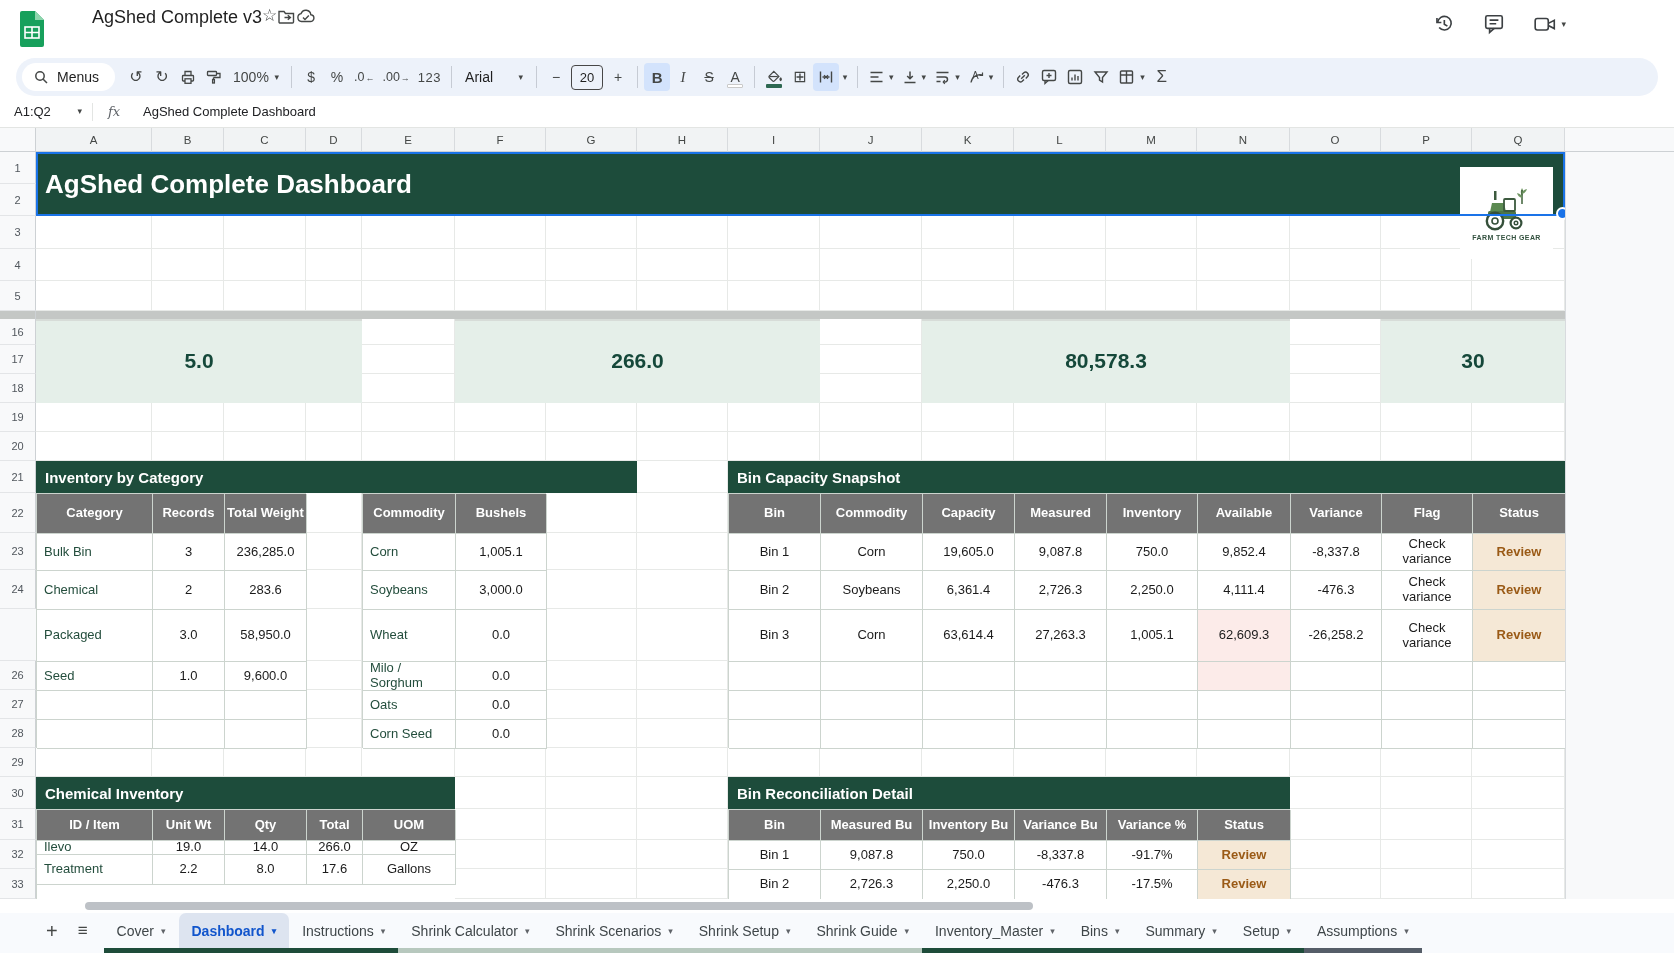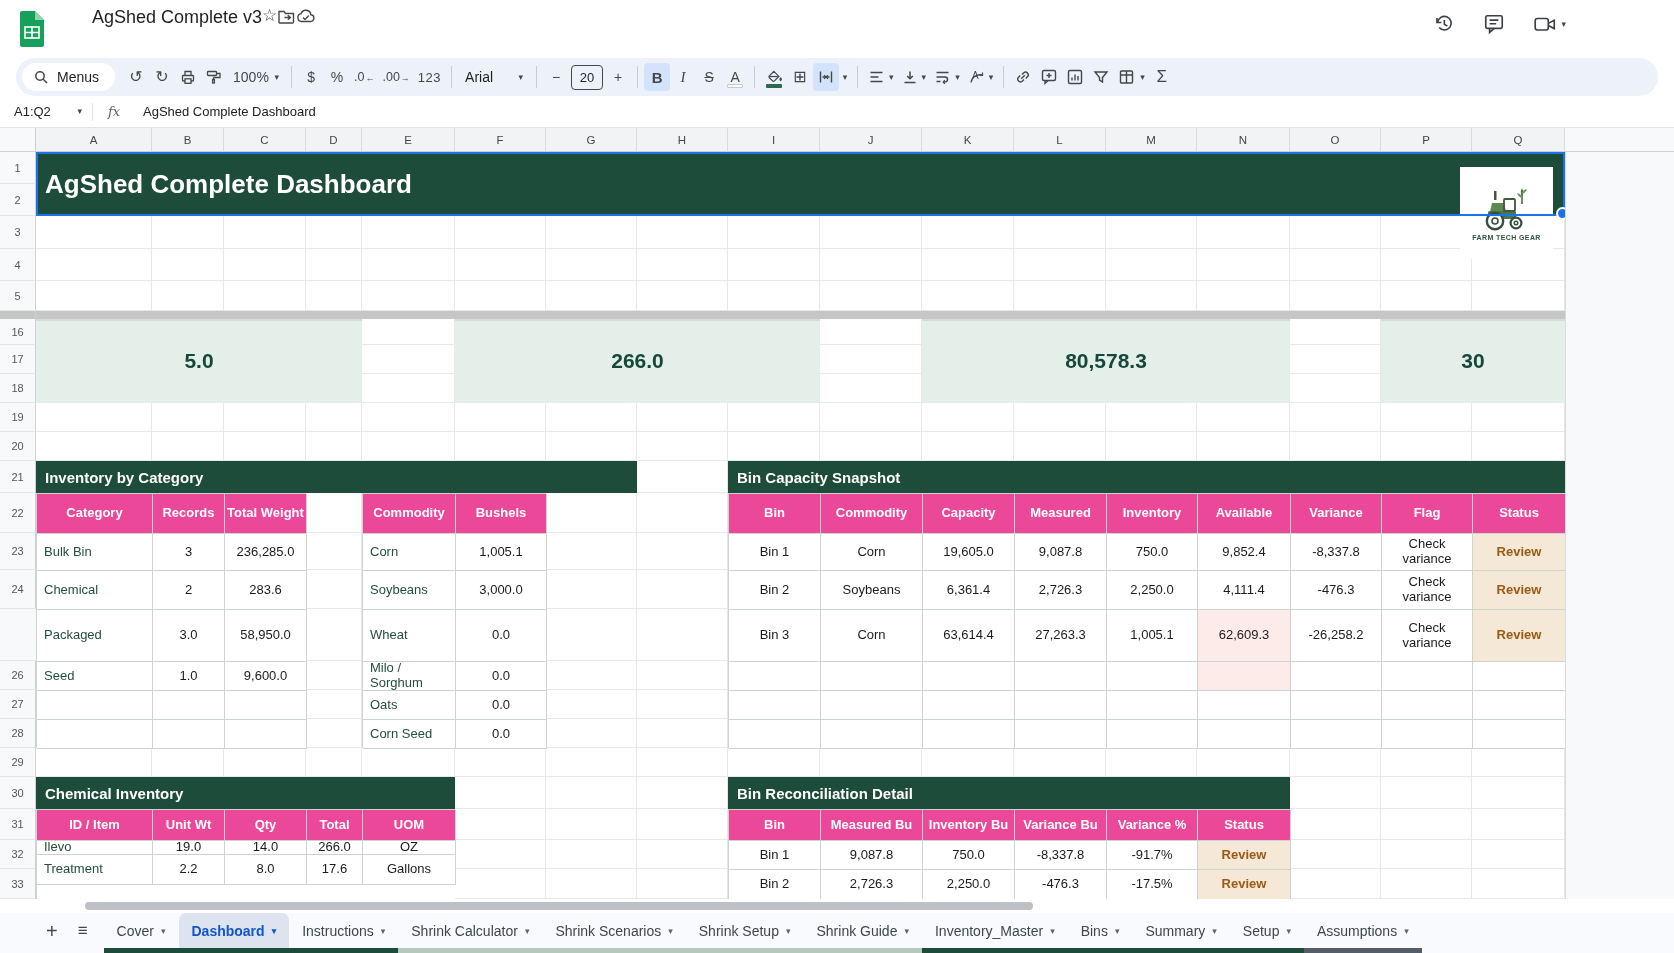--- a/index.html
+++ b/index.html
@@ -63,21 +63,21 @@
   .gridlines .vline{position:absolute;top:0;bottom:0;width:1px;background:#e7e9e7;}
   .gridlines .hline{position:absolute;left:0;width:1529px;height:1px;background:#e7e9e7;}
   .banner-title{background:#1d4c3b;color:#fff;display:flex;align-items:center;font-weight:bold;font-size:26px;padding-left:9px;box-sizing:border-box;z-index:1;}
   .banner-sub{background:#2d6852;color:#fff;display:flex;align-items:center;font-size:13.5px;padding-left:9px;box-sizing:border-box;z-index:1;}
   .hidden-divider{background:#c4c7c5;z-index:1;}
   .kpi{background:#e5efe9;color:#15483a;font-weight:bold;font-size:21px;display:flex;align-items:center;justify-content:center;z-index:1;box-shadow:inset 0 2px 0 #d7dcd8;}
   .tbl-title{background:#1d4c3b;color:#fff;font-weight:bold;font-size:15px;display:flex;align-items:center;padding-left:9px;box-sizing:border-box;z-index:1;}
   .tbl{box-sizing:border-box;background:#fff;z-index:1;border-left:1px solid #ccd4ce;border-top:1px solid #ccd4ce;}
   .trow{display:grid;grid-template-columns:var(--cols);}
   .tcell{box-sizing:border-box;border-right:1px solid #ccd4ce;border-bottom:1px solid #ccd4ce;display:flex;align-items:center;justify-content:center;font-size:13px;color:#1b1b1b;text-align:center;line-height:1.15;overflow:hidden;padding:0 2px;}
-  .thead .tcell{background:#ec4899;color:#fff;font-weight:bold;}
+  .thead .tcell{background:#737373;color:#fff;font-weight:bold;}
   .tbl-cat .trow:nth-child(n+2) .tcell:first-child,
   .tbl-comm .trow:nth-child(n+2) .tcell:first-child,
   .tbl-chem .trow:nth-child(n+2) .tcell:first-child{justify-content:flex-start;padding-left:7px;color:#234d3c;text-align:left;}
   .tbl-bincap .trow:nth-child(4) .tcell:nth-child(6),
   .tbl-bincap .trow:nth-child(5) .tcell:nth-child(6){background:#fcebe9;}
   .tbl-bincap .trow:nth-child(n+2):nth-child(-n+4) .tcell:nth-child(9),
   .tbl-recon .trow:nth-child(n+2) .tcell:nth-child(6){background:#f5e8d6;color:#9a5a16;font-weight:bold;}
   .sel-rect{border:2px solid #1a73e8;box-sizing:border-box;z-index:3;pointer-events:none;}
   .sel-rect .handle{position:absolute;right:-6px;bottom:-6px;width:9px;height:9px;border-radius:50%;background:#1a73e8;border:2px solid #fff;}
   .logo{left:1424px;top:15px;width:93px;height:92px;background:#fff;display:flex;flex-direction:column;align-items:center;justify-content:center;gap:3px;z-index:2;}

